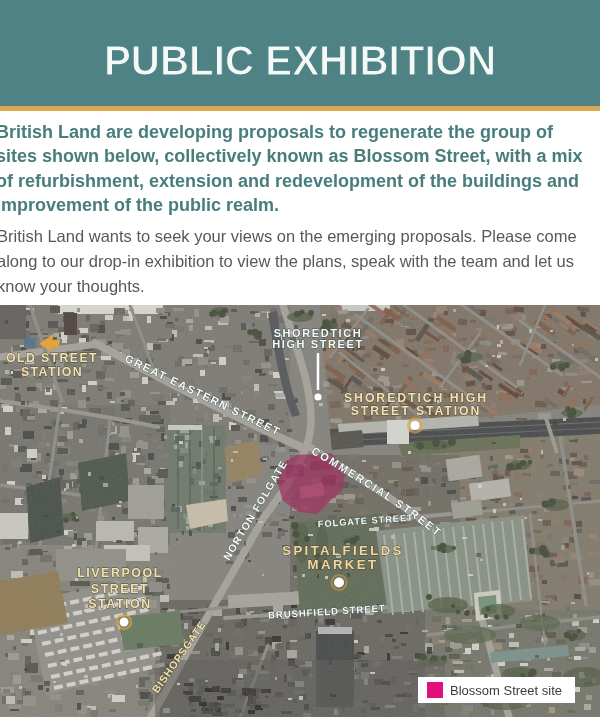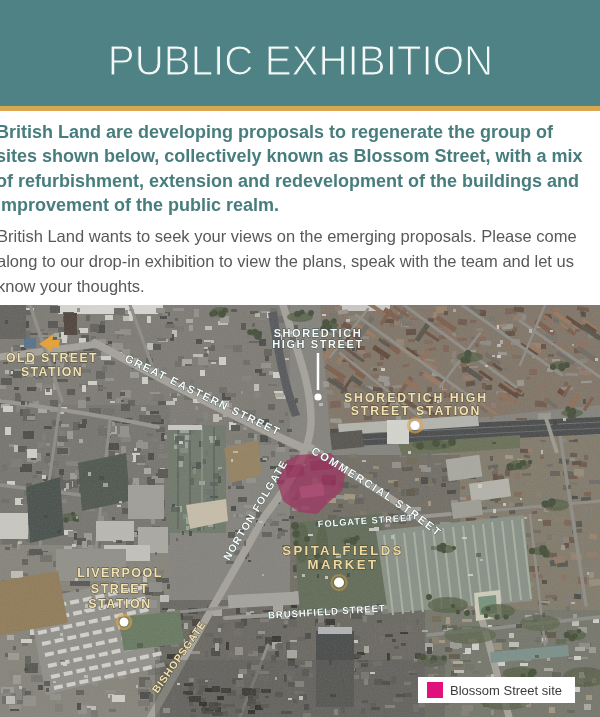--- a/index.html
+++ b/index.html
@@ -1,18 +1,18 @@
 <!DOCTYPE html>
 <html><head>
 <meta charset="utf-8">
 <style>
 html,body{margin:0;padding:0;width:600px;height:717px;overflow:hidden;background:#fff;}
 body{font-family:"Liberation Sans",sans-serif;}
 .hdr{position:absolute;left:0;top:0;width:600px;height:106px;background:#4e8285;}
-.hdr h1{margin:0;position:absolute;left:0;top:39px;width:600px;text-align:center;color:#f4f8f7;font-size:43px;font-weight:400;line-height:1;white-space:nowrap;}
+.hdr h1{margin:0;position:absolute;left:0;top:39px;width:600px;text-align:center;color:#f4f8f7;font-size:43px;font-weight:700;line-height:1;white-space:nowrap;}
 .hdr h1 span{display:inline-block;transform:scaleX(0.938);transform-origin:50% 50%;-webkit-text-stroke:1.1px #4e8285;}
 .gold{position:absolute;left:0;top:106px;width:600px;height:4.5px;background:#d9a74f;}
 .p1{position:absolute;left:-4px;top:120px;width:590px;color:#487d7e;font-size:18px;font-weight:bold;line-height:24.3px;}
 .p2{position:absolute;left:-3px;top:224px;width:586px;color:#57585a;font-size:16.5px;font-weight:400;line-height:25px;}
 .map{position:absolute;left:0;top:305px;width:600px;height:412px;}
 </style>
 </head>
 <body>
 
 <div class="hdr">

